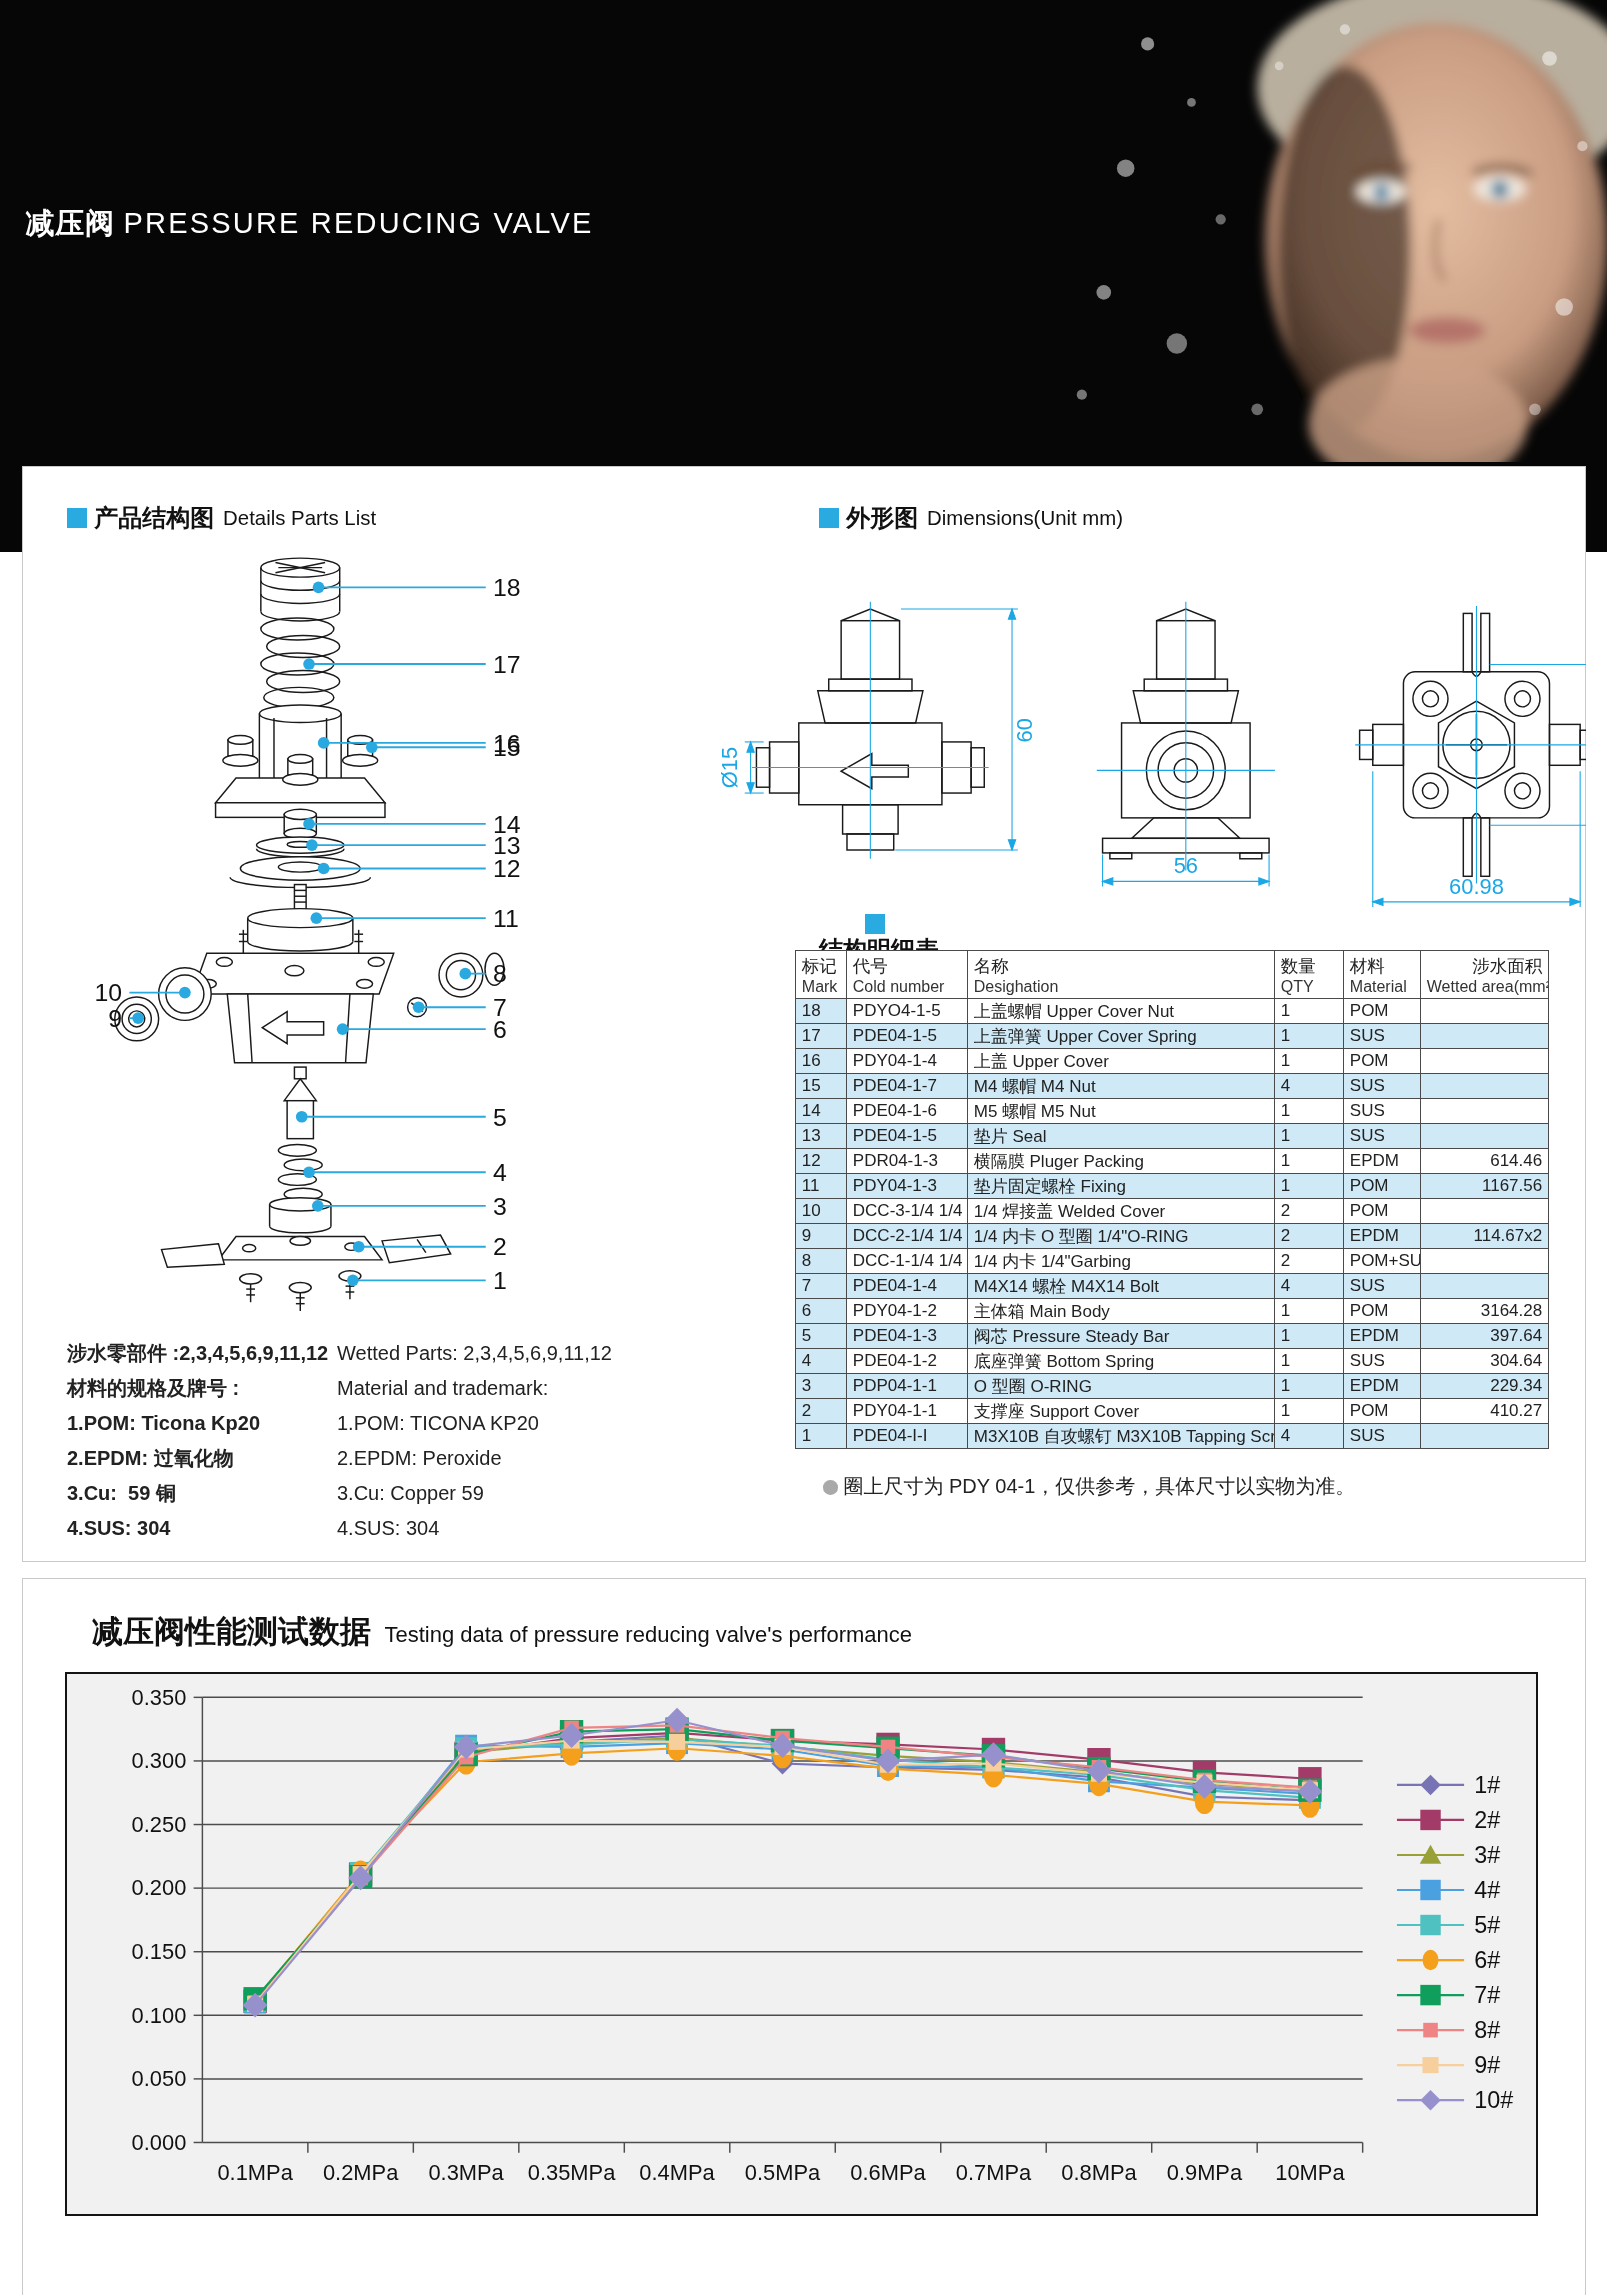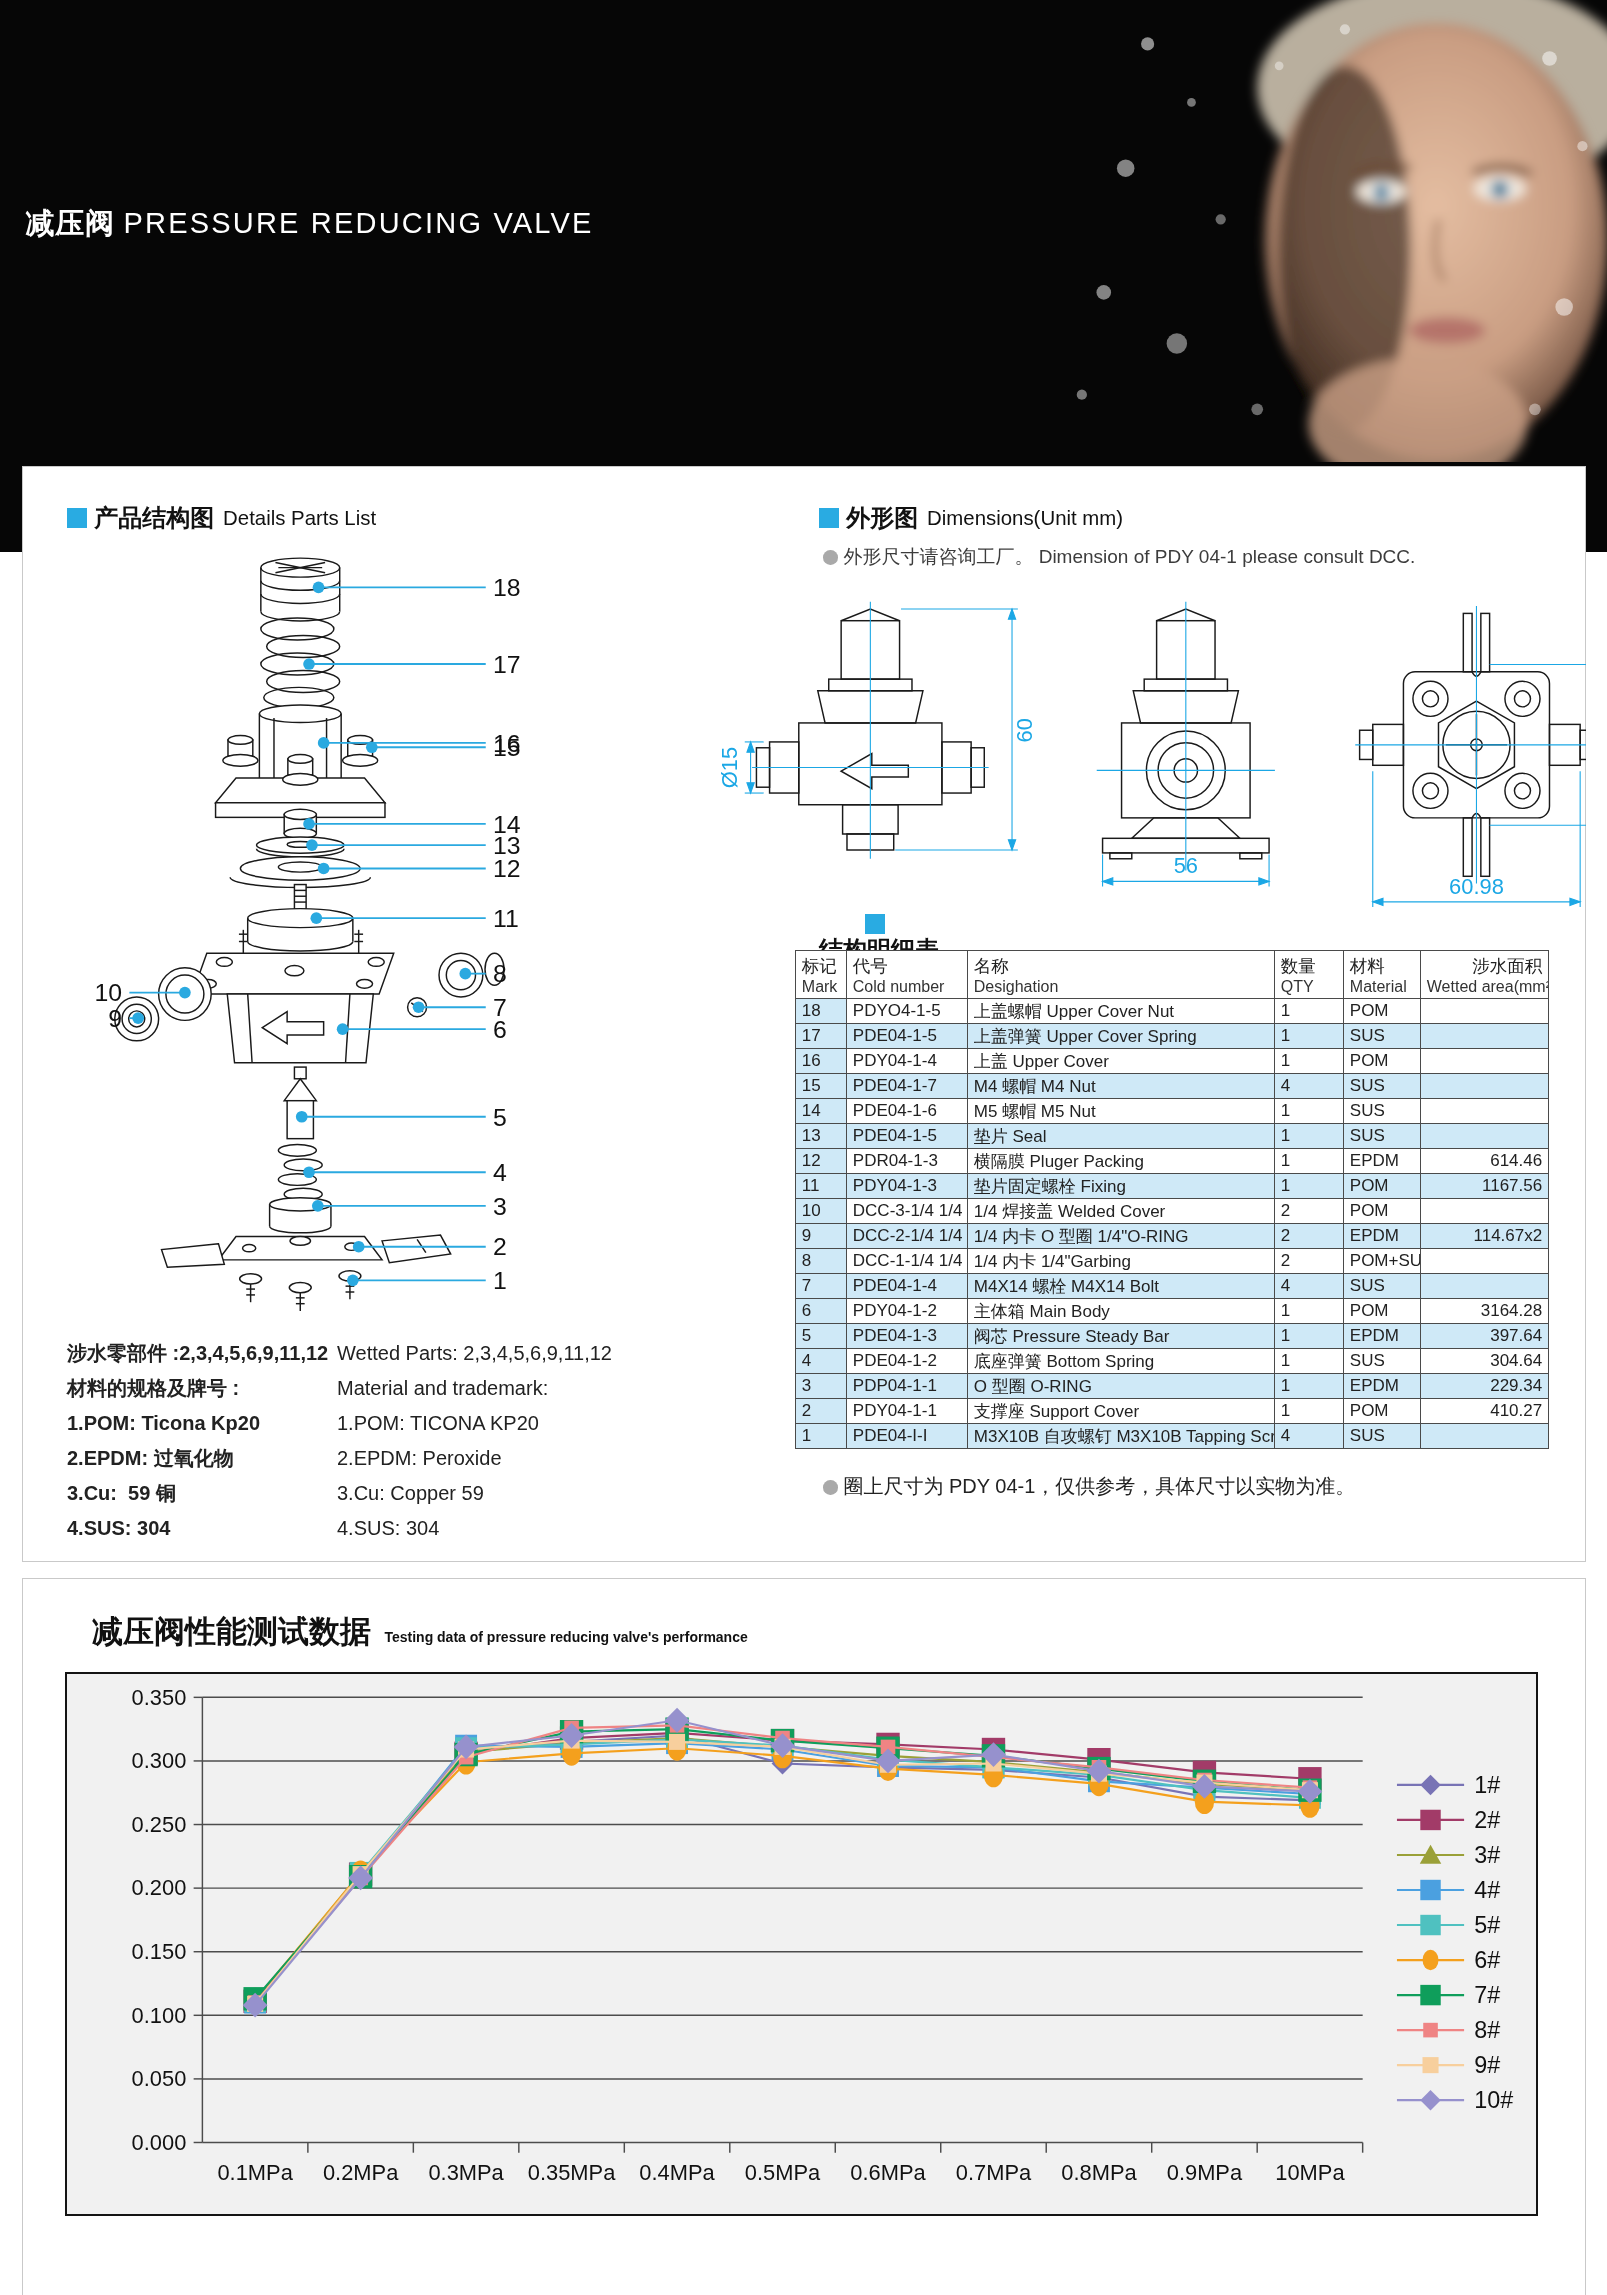--- a/index.html
+++ b/index.html
@@ -35,21 +35,21 @@
   table.parts thead th .l2{font-size:16px;color:#333;}
   table.parts tbody td{height:24px;}
   table.parts tbody tr:nth-child(even) td{background:#cfe9f7;}
   table.parts tbody td.markcol{background:#cfe9f7;text-align:left;}
   table.parts td.num{text-align:right;padding-left:39px;}
   .foot-zh{font-size:20px;color:#222;}
   .foot-en{font-size:20px;color:#222;width:760px;line-height:28px;}
   
   .chart-head{white-space:nowrap;}
   .chart-head .zh{font-size:31px;font-weight:bold;}
-  .chart-head .en{font-size:14px;font-weight:bold;margin-left:10.2px;}
+  .chart-head .en{font-size:22px;font-weight:normal;margin-left:10.2px;}
   .chart-box{background:#f1f1f1;border:2.9px solid #141414;}
   svg text{font-family:"Liberation Sans", sans-serif;}
 </style>
 </head>
 <body>
 
 <div class="abs hero">
   <svg class="abs" style="right:0;top:0;" width="570" height="462" viewBox="0 0 780 632">
     <defs>
       <filter id="soft">
@@ -315,23 +315,20 @@
       </g>
   </svg>
 
   <div class="abs notes" style="left:44px;top:869px;font-weight:bold;" id="notes-zh"><div>涉水零部件 :2,3,4,5,6,9,11,12</div><div>材料的规格及牌号 :</div><div>1.POM: Ticona Kp20</div><div>2.EPDM: 过氧化物</div><div>3.Cu:  59 铜</div><div>4.SUS: 304</div></div>
   <div class="abs notes" style="left:314px;top:869px;" id="notes-en"><div>Wetted Parts: 2,3,4,5,6,9,11,12</div><div>Material and trademark:</div><div>1.POM: TICONA KP20</div><div>2.EPDM: Peroxide</div><div>3.Cu: Copper 59</div><div>4.SUS: 304</div></div>
 
   <div class="abs sec-head" style="left:796px;top:35px;">
     <span class="blue-sq"></span>
     <span class="zh">外形图</span>
     <span class="en">Dimensions(Unit mm)</span>
-  </div>
-  <div class="abs dim-note" style="left:800px;top:77px;">
-    <span class="gray-bullet"></span><span>外形尺寸请咨询工厂。 Dimension of PDY 04-1 please consult DCC.</span>
   </div>
 
   <svg class="abs" style="left:694px;top:117px;" width="869" height="329" viewBox="0 0 1190 450">
     <g stroke="#1a1a1a" stroke-width="2" fill="none">
 
       <g transform="translate(20,10)">
         <polyline points="150,40 190,24 230,40"></polyline>
           <rect x="150" y="40" width="80" height="80"></rect>
         <rect x="133" y="120" width="114" height="16"></rect>
         <polygon points="118,136 262,136 252,180 128,180"></polygon>

